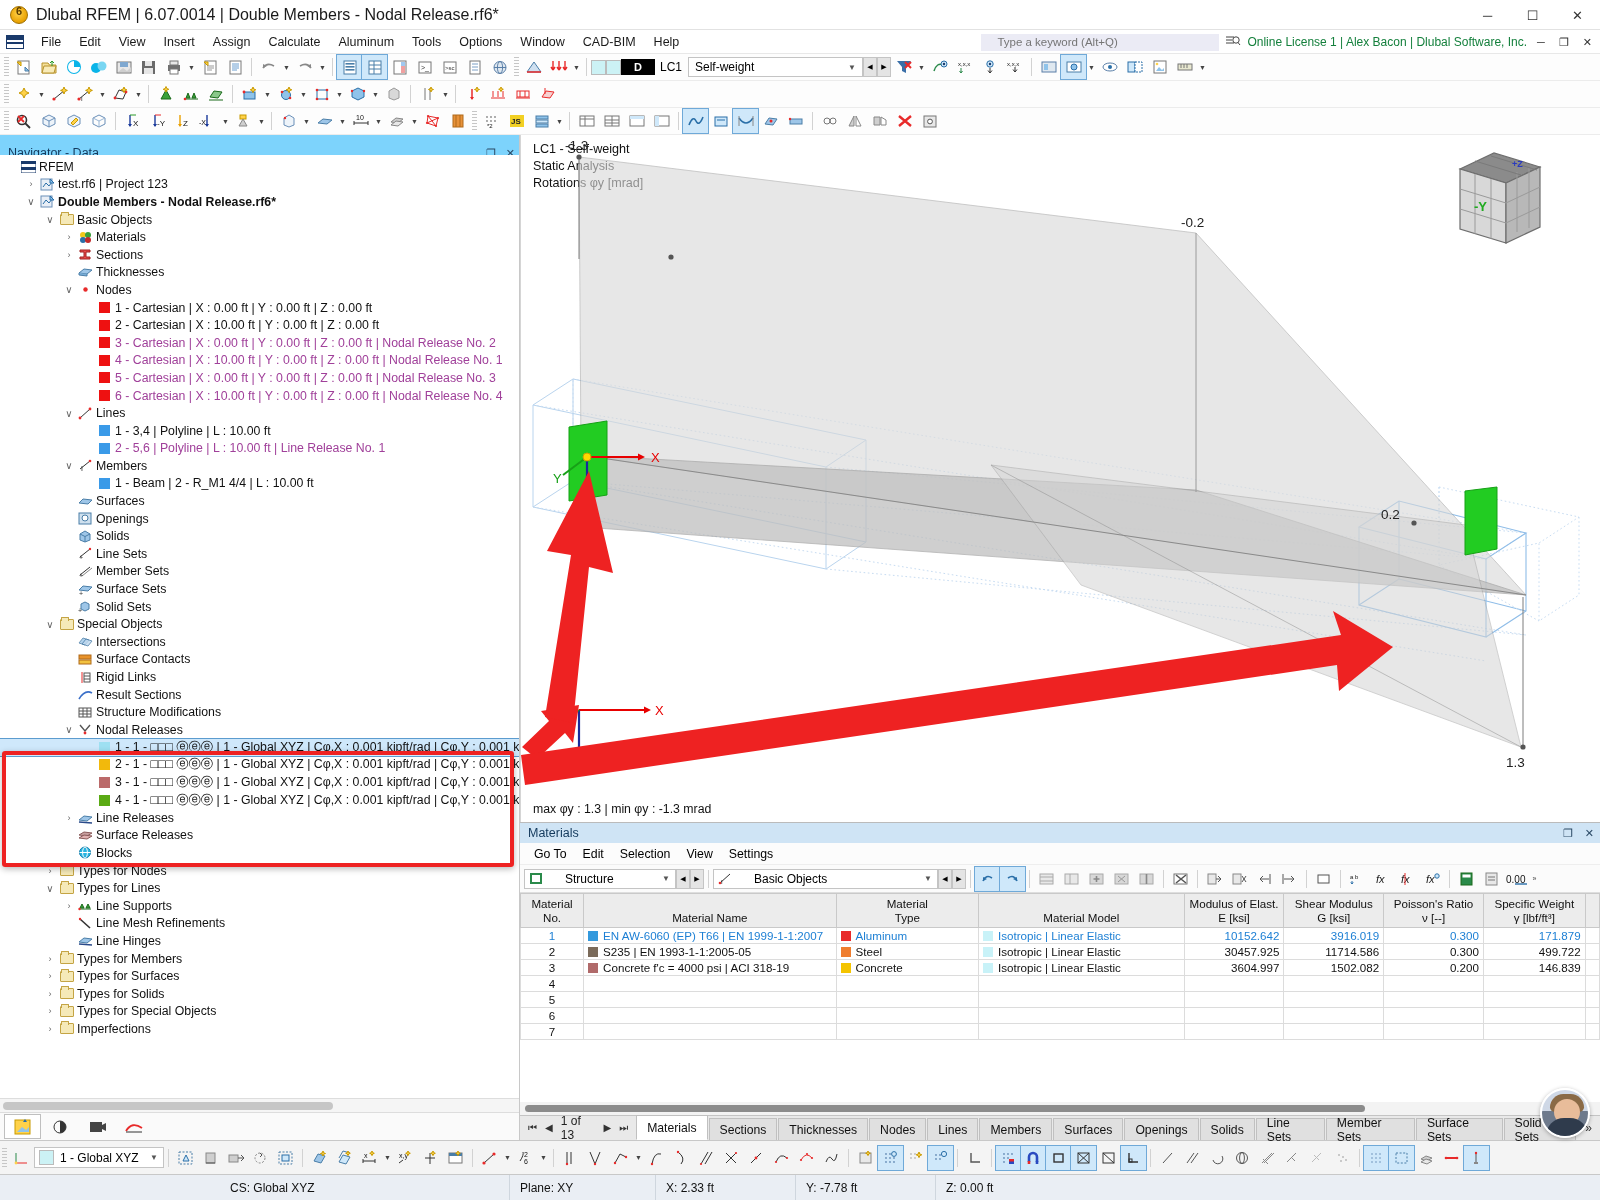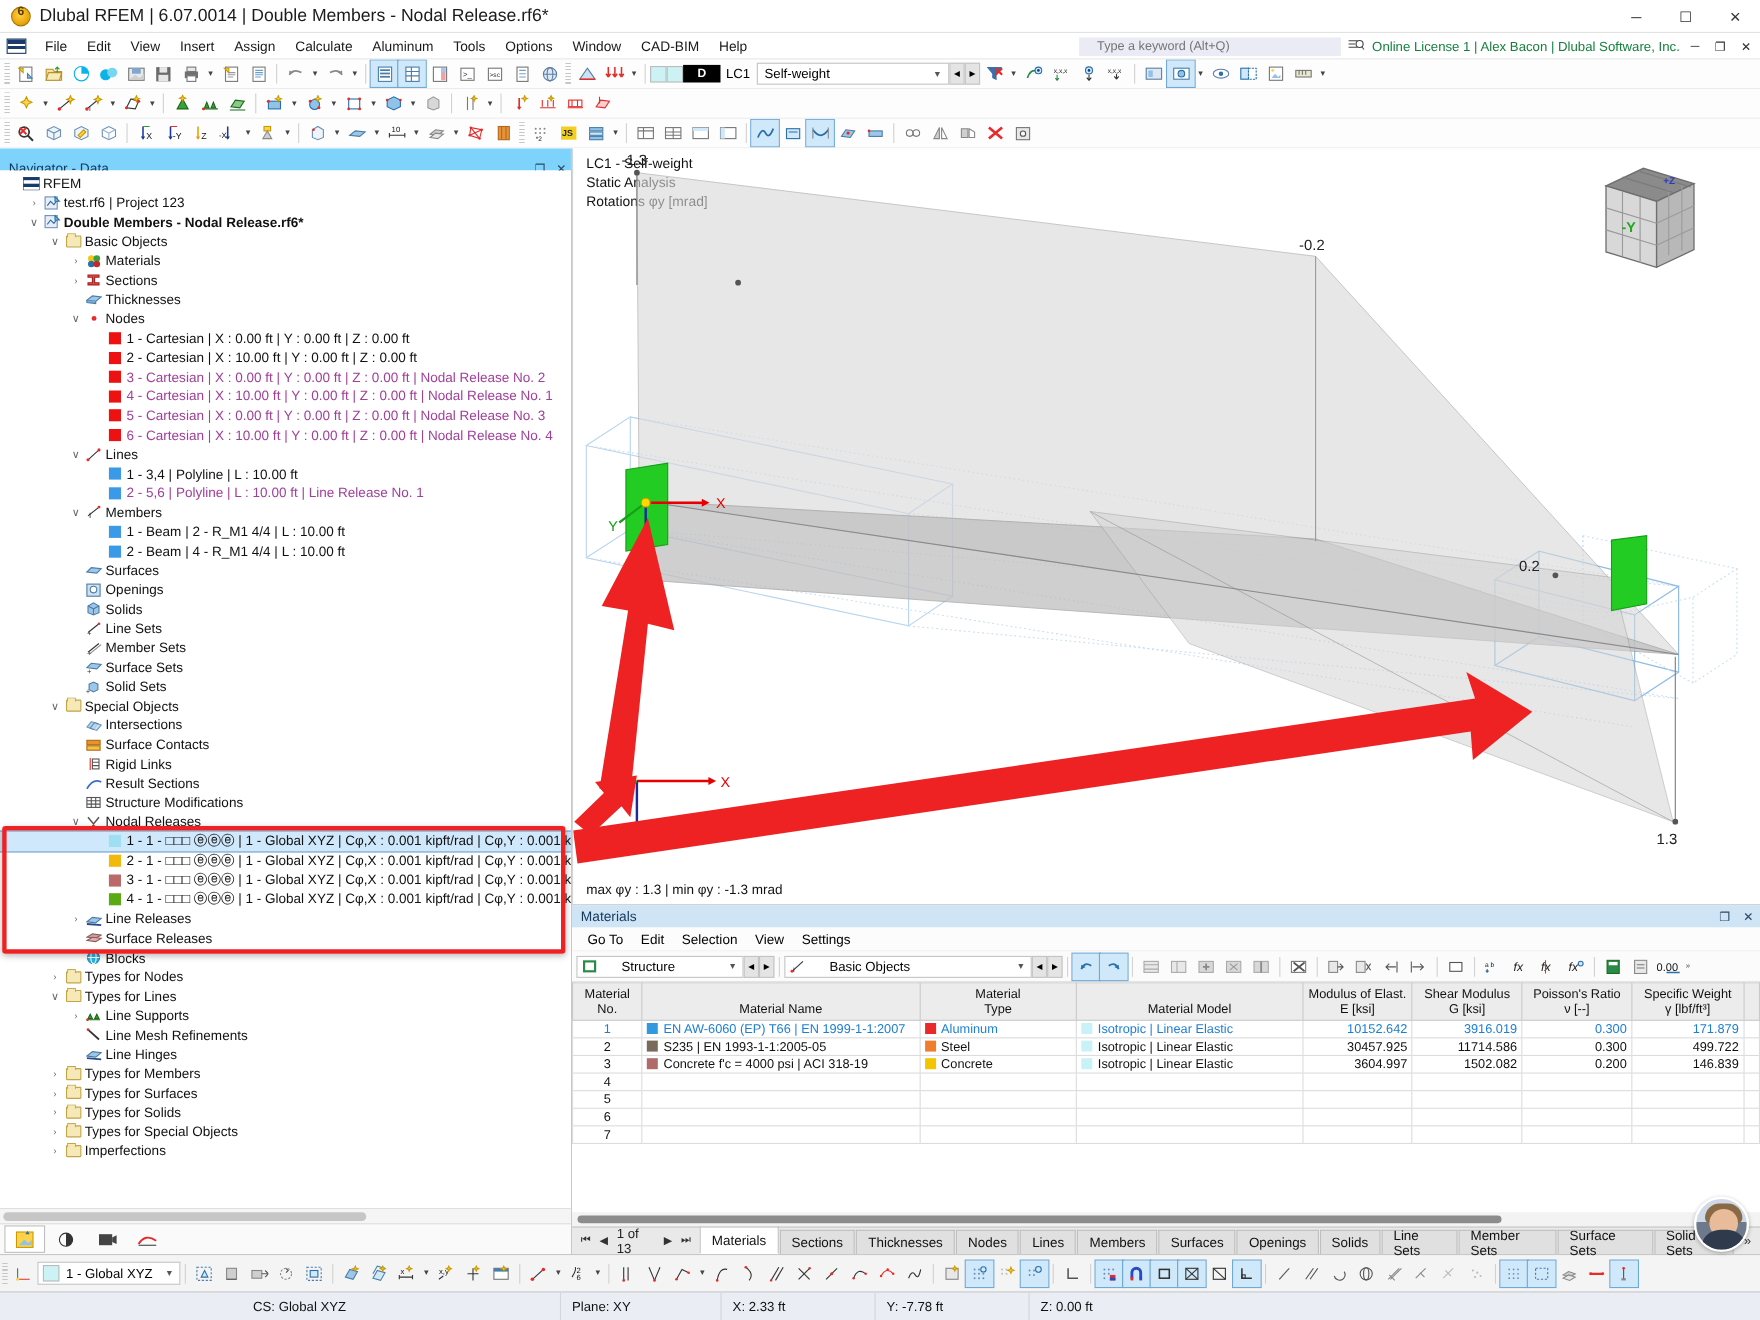--- a/index.html
+++ b/index.html
@@ -1047,27 +1047,20 @@
             </svg>
           </span>
           <span class="tl">Members</span>
         </div>
         <div class="tn" style="padding-left: 80px;">
           <span class="tw none"></span>
           <span class="ti">
             <span class="sq" style="background:#3a9ae8;"></span>
           </span>
           <span class="tl">1 - Beam | 2 - R_M1 4/4 | L : 10.00 ft</span>
-        </div>
-        <div class="tn" style="padding-left: 80px;">
-          <span class="tw none"></span>
-          <span class="ti">
-            <span class="sq" style="background:#3a9ae8;"></span>
-          </span>
-          <span class="tl">2 - Beam | 4 - R_M1 4/4 | L : 10.00 ft</span>
         </div>
         <div class="tn" style="padding-left: 61px;">
           <span class="tw none"></span>
           <span class="ti">
             <svg width="15" height="13">
               <path d="M1 8 L5 4 L14 5 L10 9 Z" fill="#9ec6e8" stroke="#4a7ea8"></path>
             </svg>
           </span>
           <span class="tl">Surfaces</span>
         </div>

